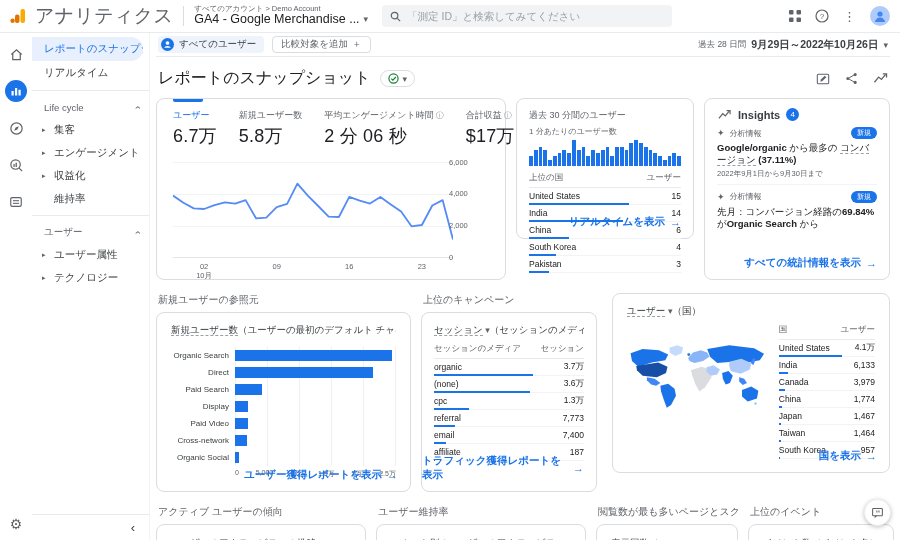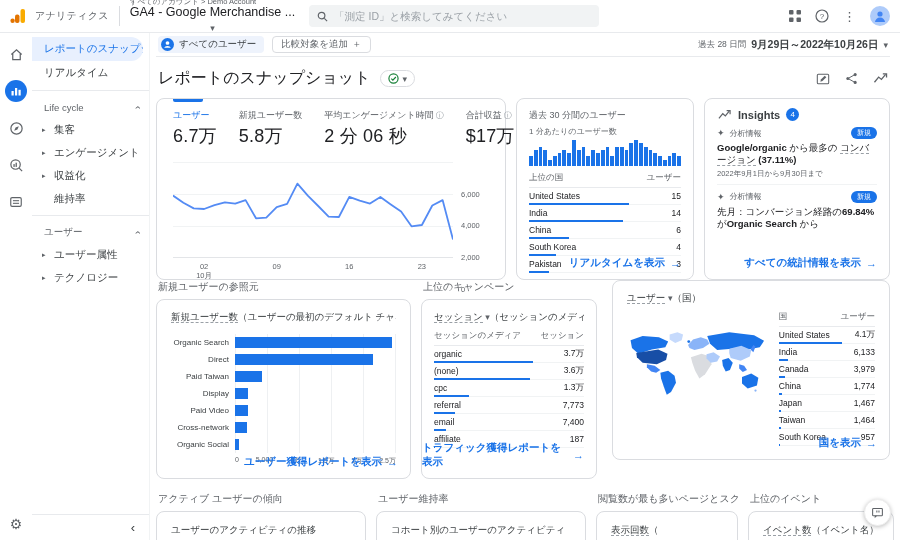--- a/index.html
+++ b/index.html
@@ -5,25 +5,25 @@
   * { box-sizing: border-box; margin: 0; padding: 0; }
   html,body { width:900px; height:540px; overflow:hidden; }
   body {
     font-family: "Liberation Sans", "DejaVu Sans", sans-serif;
     font-size: 12px; color:#202124; background:#fff; position:relative;
   }
   
   .header { height:33px; display:flex; align-items:center; background:#fff;
             border-bottom:1px solid #e8eaed; padding:0 10px 0 8px; position:relative; z-index:20;}
   .logo-area { display:flex; align-items:center; gap:7px; }
-  .product-name { font-size:10px; color:#5f6368; letter-spacing:.3px; }
+  .product-name { font-size:19px; color:#5f6368; letter-spacing:.3px; }
   .hdr-div { width:1px; height:20px; background:#dadce0; margin:0 10px; }
   .account-switcher { cursor:pointer; line-height:1.1; }
   .account-breadcrumb { font-size:7.5px; color:#5f6368; }
-  .property-row { display:flex; align-items:center; gap:4px;flex-direction:column; }
+  .property-row { display:flex; align-items:center; gap:4px; }
   .property-name { font-size:12.5px; color:#202124; }
   .caret { font-size:9px; color:#5f6368; }
   .searchbox { margin-left:14px; width:290px; height:22px; background:#f1f3f4;
                border-radius:4px; display:flex; align-items:center; padding:0 8px; gap:6px; }
   .searchbox input { border:none; outline:none; background:transparent; flex:1;
                      font-size:10.5px; color:#3c4043; font-family:inherit; }
   .searchbox input::placeholder { color:#9aa0a6; }
   .header-icons { margin-left:auto; display:flex; align-items:center; gap:14px; }
   .hicon { color:#5f6368; cursor:pointer; display:flex; align-items:center; }
   .more-v { font-size:13px; color:#5f6368; }
@@ -82,25 +82,25 @@
   .metric-tabs { display:flex; gap:22px; }
   .metric-tab { position:relative; cursor:pointer; }
   .metric-tab .bar-top { position:absolute; top:-10px; left:0; width:30px; height:3px;
                          background:#1a73e8; border-radius:0 0 2px 2px; display:none;}
   .metric-tab.active .bar-top { display:block; }
   .metric-label { font-size:9px; color:#5f6368; white-space:nowrap; }
   .metric-tab.active .metric-label { color:#1a73e8; }
   .metric-value { font-size:18px; color:#202124; margin-top:2px; white-space:nowrap; letter-spacing:.2px;}
   .metric-info { font-size:8px; color:#9aa0a6; margin-left:2px;}
   .line-chart-wrap { position:relative; margin-top:14px; width:280px; }
-  .yaxis-label { position:absolute; left:288px; font-size:7.5px; color:#5f6368;margin-top:32px; }
+  .yaxis-label { position:absolute; left:276px; font-size:7.5px; color:#5f6368; }
   .xaxis-label { position:absolute; top:100px; transform:translateX(-50%); font-size:7.5px;
                  color:#5f6368; text-align:center; line-height:1.25;}
   
-  .card-realtime { width:178px; height:182px; padding:10px 12px 8px; }
+  .card-realtime { width:178px; height:141px; padding:10px 12px 8px; }
   .rt-title { font-size:9px; color:#5f6368; }
   .rt-value { font-size:25px; color:#202124; margin-top:3px; }
   .rt-sub { font-size:8px; color:#5f6368; margin-top:4px; }
   .rt-bars { display:flex; align-items:flex-end; gap:1px; height:26px; margin-top:3px; }
   .rt-bar { flex:1; background:#1a73e8; }
   .mini-table-header { display:flex; justify-content:space-between; font-size:8.5px; color:#5f6368;
                        padding:6px 0 3px; border-bottom:1px solid #e8eaed; }
   .mini-row { position:relative; display:flex; justify-content:space-between; align-items:center;
               height:17px; border-bottom:1px solid #f1f3f4; font-size:8.5px; color:#202124;}
   .mini-row .underbar { position:absolute; bottom:-1px; left:0; height:2px; background:#1a73e8; }
@@ -484,42 +484,42 @@
             <div class="ins-body"><span>先月：コンバージョン経路の</span><b>69.84%</b><span>が</span><b>Organic Search</b><span> から</span></div>
           </div>
         </div>
       <span class="card-link">
         <span>すべての統計情報を表示</span>
         <span class="link-arrow">→</span>
       </span>
     </section>
   </div>
 
-  <div class="row" style="">
+  <div class="row" style="margin-top:13px;">
     <div>
       <div class="section-label">新規ユーザーの参照元</div>
       <section class="card card-acq">
         <div class="card-title">
           <span class="dashed-metric">新規ユーザー数</span><span>（ユーザーの最初のデフォルト チャネル グループ ▾）</span>
         </div>
         <div class="hbar-area" id="hbar">
             <div class="hbar-row">
               <span class="hbar-label">Organic Search</span>
               <span class="hbar-plot">
                 <span class="hbar-bar" style="width: 98%;"></span>
               </span>
             </div>
             <div class="hbar-row">
               <span class="hbar-label">Direct</span>
               <span class="hbar-plot">
                 <span class="hbar-bar" style="width: 86.4%;"></span>
               </span>
             </div>
             <div class="hbar-row">
-              <span class="hbar-label">Paid Taiwan</span>
+              <span class="hbar-label">Paid Search</span>
               <span class="hbar-plot">
                 <span class="hbar-bar" style="width: 16.8%;"></span>
               </span>
             </div>
             <div class="hbar-row">
               <span class="hbar-label">Display</span>
               <span class="hbar-plot">
                 <span class="hbar-bar" style="width: 8.4%;"></span>
               </span>
             </div>

